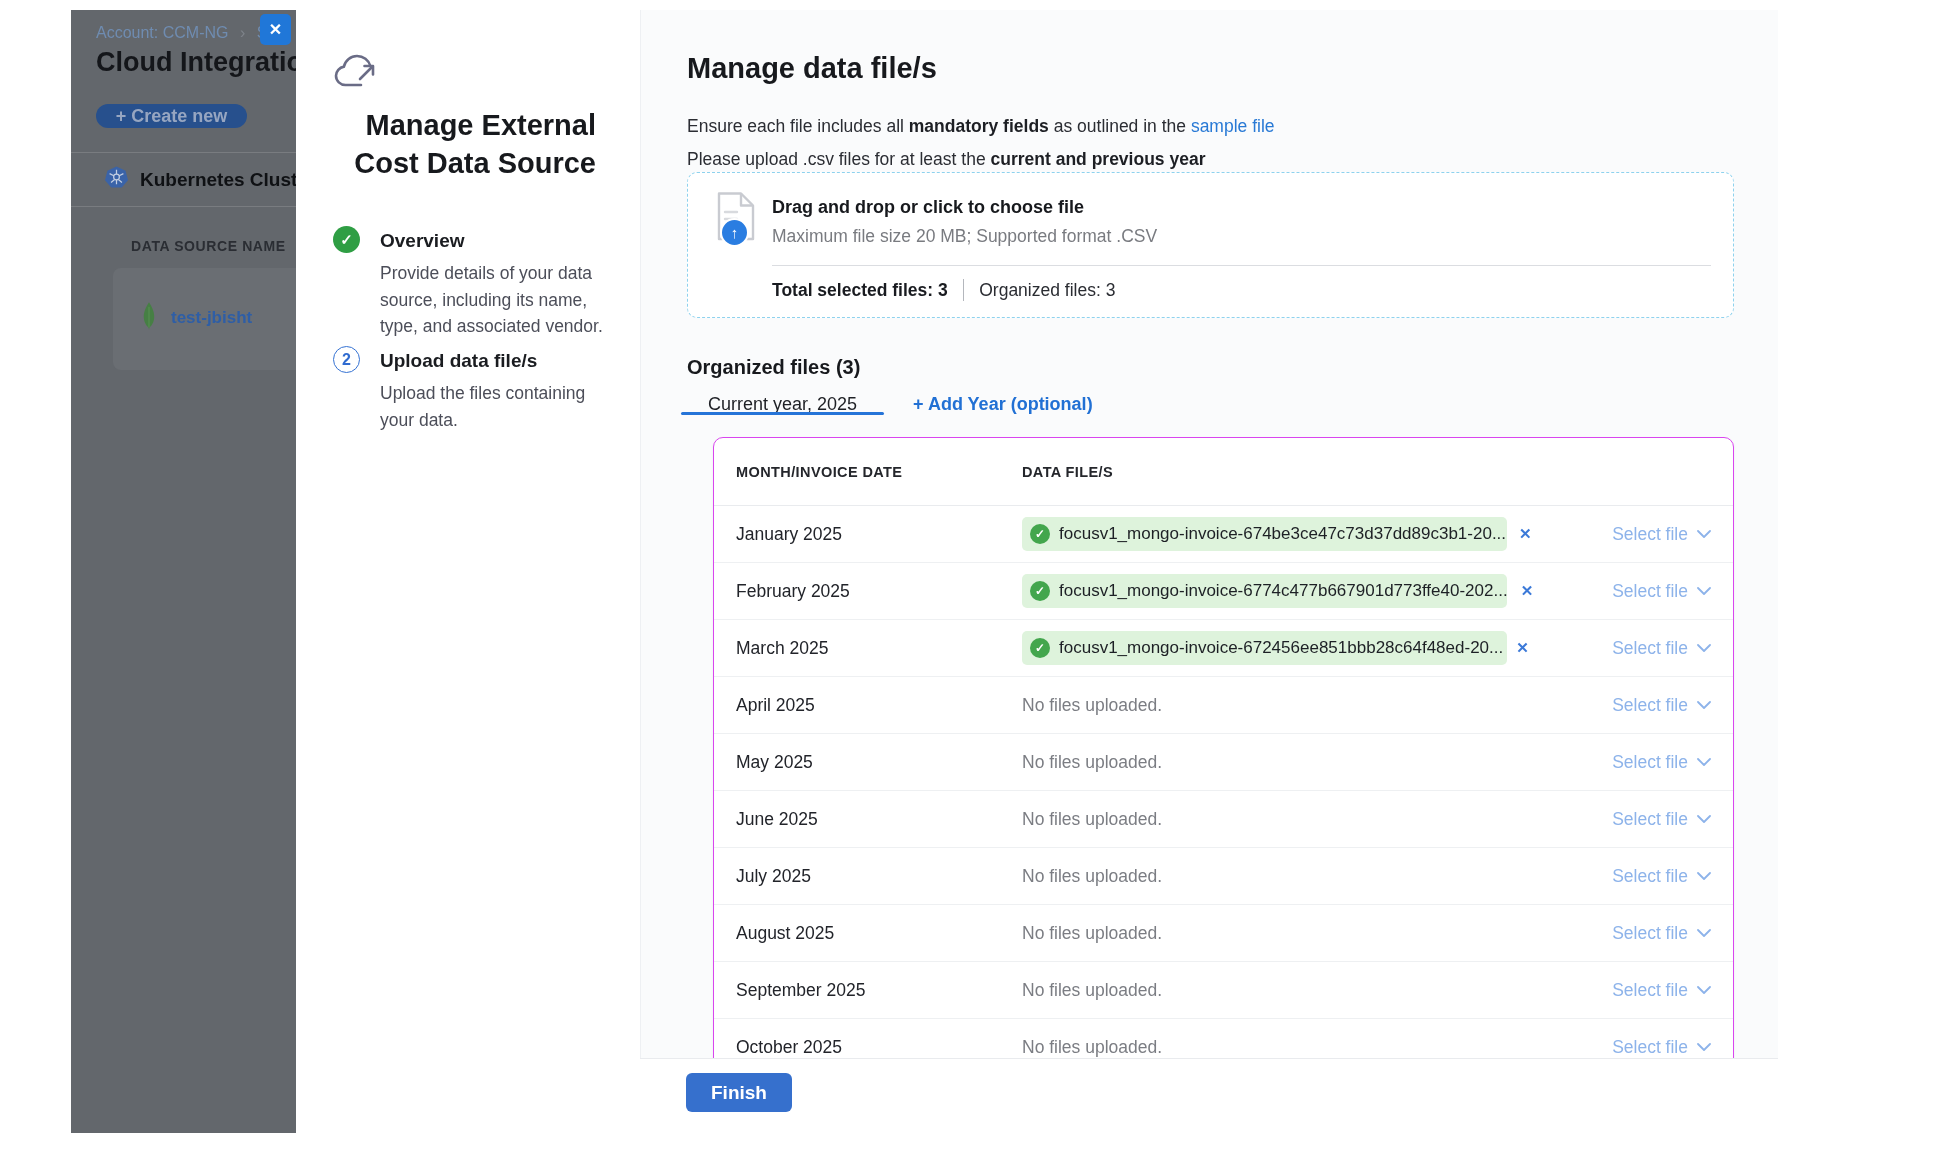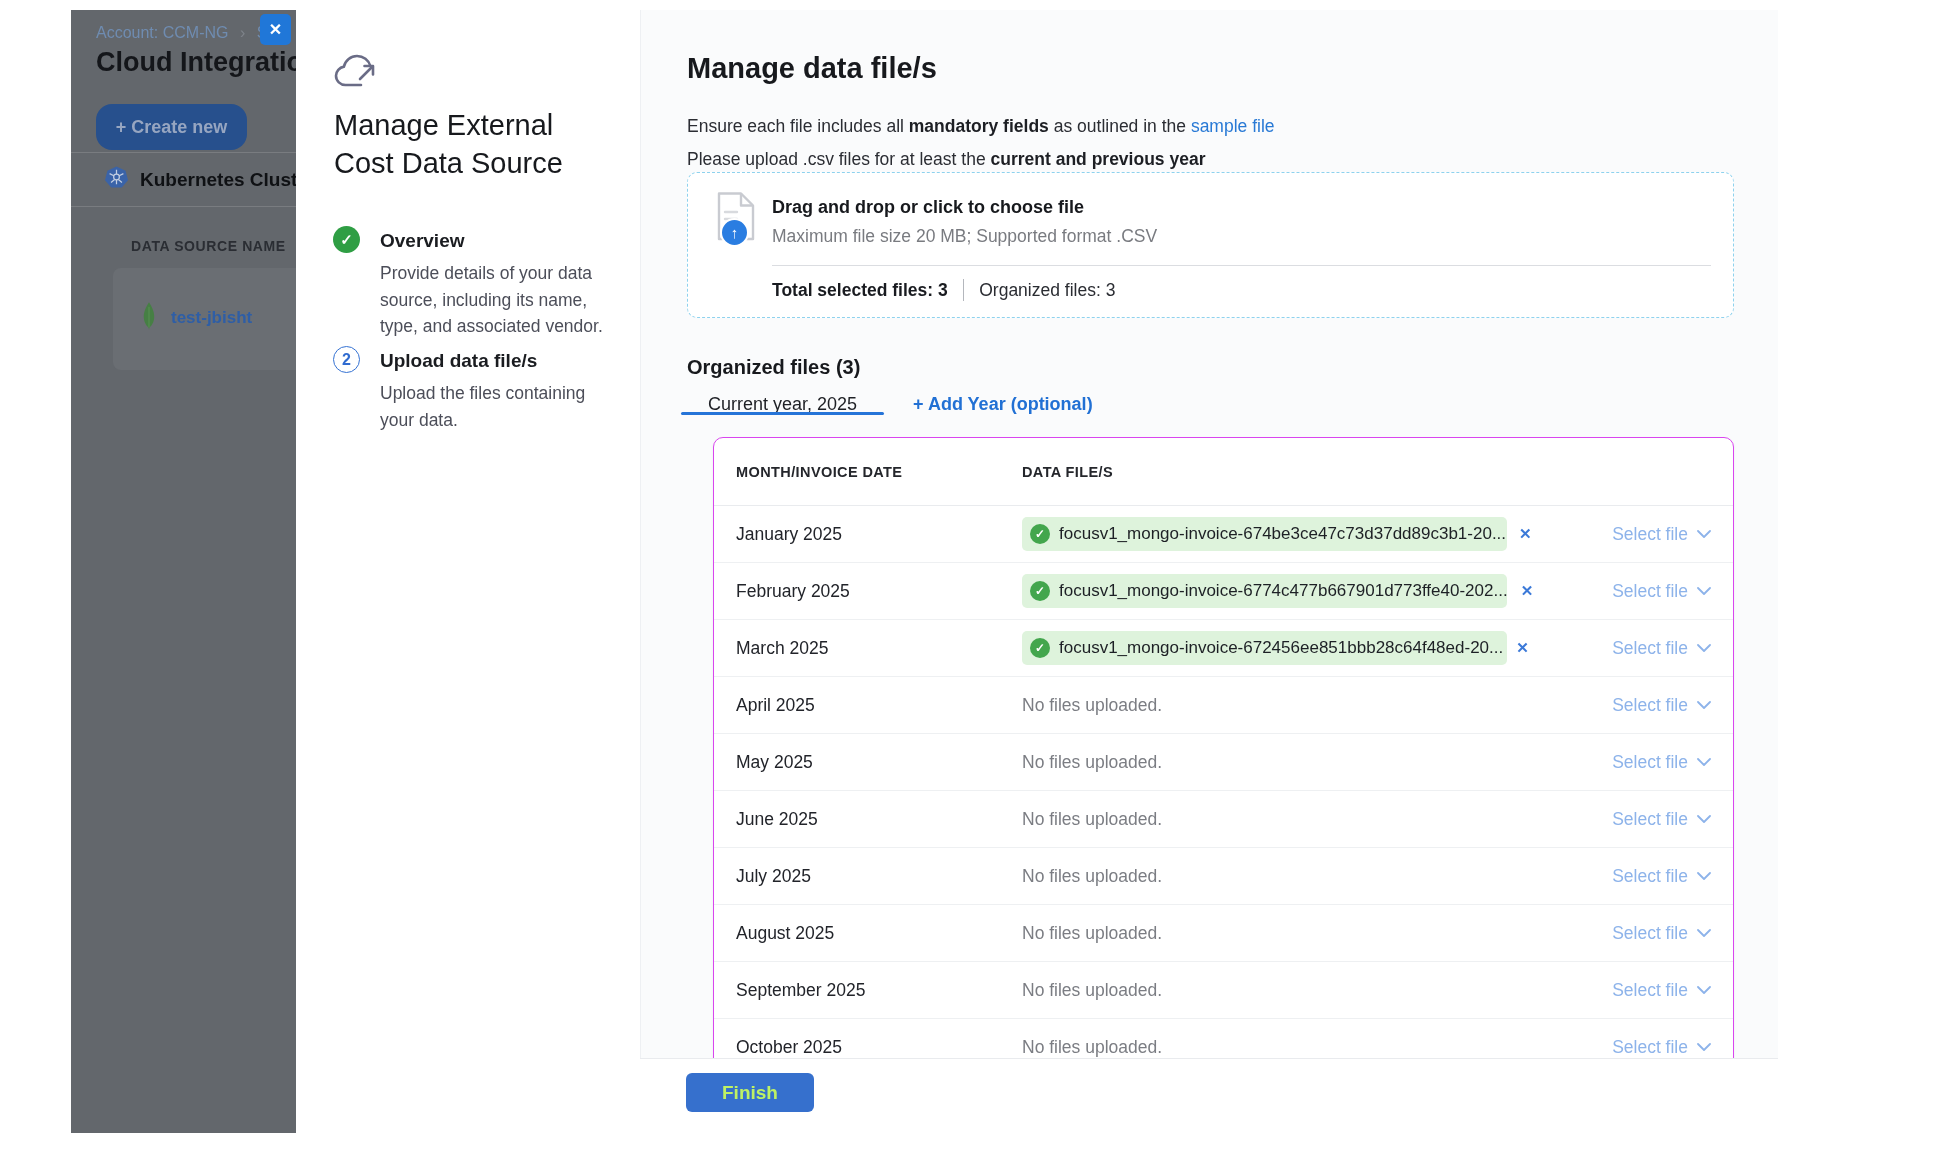--- a/index.html
+++ b/index.html
@@ -5,36 +5,36 @@
   * { margin:0; padding:0; box-sizing:border-box; }
   body { background:#fff; font-family:"Liberation Sans", sans-serif; }
   .canvas { position:relative; width:1934px; height:1156px; background:#fff; overflow:hidden; }
   .app { position:absolute; left:71px; top:10px; width:1707px; height:1128px; }
 
   
   .dim { position:absolute; left:0; top:0; width:225px; height:1123px; background:#63676c; overflow:hidden; }
   .crumb { position:absolute; left:25px; top:14px; font-size:16px; color:#6f8cb1; white-space:nowrap; }
   .crumb .sep { margin:0 7px; color:#7e838a; }
   .bg-title { position:absolute; left:25px; top:37px; font-size:27px; font-weight:700; color:#14161a; white-space:nowrap; }
-  .create-btn { position:absolute; left:25px; top:94px; width:151px; height:46px; background:#27508d; color:#97a6c1; font-size:18px; font-weight:600; border:none; border-radius:16px; font-family:inherit; }
+  .create-btn { position:absolute; left:25px; top:94px; width:151px; height:24px; background:#27508d; color:#97a6c1; font-size:18px; font-weight:600; border:none; border-radius:16px; font-family:inherit; }
   .bg-divider { position:absolute; left:0; width:100%; height:1px; background:rgba(255,255,255,0.14); }
   .d1 { top:142px; } .d2 { top:196px; }
   .k8s-row { position:absolute; left:34px; top:156px; display:flex; align-items:center; gap:12px; font-size:19px; font-weight:700; color:#0f1114; white-space:nowrap; }
   .col-head { position:absolute; left:60px; top:228px; font-size:14px; font-weight:700; letter-spacing:0.6px; color:#2a2d33; white-space:nowrap; }
   .ds-card { position:absolute; left:42px; top:258px; width:200px; height:102px; background:#6a6e73; border-radius:8px;text-align:center; }
   .leaf-icon { position:absolute; left:28px; top:34px; }
   .ds-link { position:absolute; left:58px; top:40px; font-size:17px; font-weight:600; color:#2e5ea6; text-decoration:none; }
 
   
   .drawer-close { position:absolute; left:189px; top:4px; width:31px; height:31px; background:#2077d8; border:none; border-radius:5px; color:#fff; font-size:16px; font-weight:700; cursor:pointer; display:flex; align-items:center; justify-content:center; font-family:inherit; }
 
   
   .wizard { position:absolute; left:225px; top:0; width:344px; height:1128px; background:#fff; }
   .cloud-icon { position:absolute; left:38px; top:44px; }
-  .wiz-title { position:absolute; left:38px; top:96px; width:262px; font-size:29px; line-height:38px; font-weight:400; color:#17191d; }
+  .wiz-title { position:absolute; left:38px; top:96px; width:262px; font-size:29px; line-height:38px; font-weight:700; color:#17191d;text-align:right; }
   .step-marker { position:absolute; width:27px; height:27px; border-radius:50%; display:flex; align-items:center; justify-content:center; }
   .step-check { left:37px; top:216px; background:#2f9e44; color:#fff; font-size:15px; font-weight:700; }
   .step-num { left:37px; top:336px; background:#fff; border:1.5px solid #3572d3; color:#2f6bd0; font-size:16px; font-weight:600; }
   .step-title { position:absolute; left:84px; font-size:19px; font-weight:700; color:#1a1c20; white-space:nowrap; }
   .st1 { top:220px; } .st2 { top:340px; }
   .step-desc { position:absolute; left:84px; width:226px; font-size:17.5px; line-height:26.5px; color:#4c4e59; }
   .sd1 { top:250px; } .sd2 { top:370px; }
 
   
   .main { position:absolute; left:569px; top:0; width:1138px; height:1128px; background:#fff; }
@@ -68,21 +68,21 @@
   .c-month { width:286px; font-size:17.5px; color:#22242a; }
   .c-file { flex:1; display:flex; align-items:center; min-width:0; }
   .chip { display:inline-flex; align-items:center; gap:9px; height:34px; background:#def3dc; border-radius:5px; padding:0 13px 0 8px; max-width:485px; }
   .chip-check { width:20px; height:20px; border-radius:50%; background:#43a64d; color:#fff; font-size:12px; font-weight:700; display:flex; align-items:center; justify-content:center; flex:none; }
   .chip-name { font-size:17px; color:#1d2025; white-space:nowrap; }
   .chip-x { color:#3b79d8; font-size:15px; font-weight:700; margin-left:4px; cursor:pointer; }
   .nofiles { font-size:17.5px; color:#7b7d83; }
   .c-select { width:150px; display:flex; justify-content:flex-end; align-items:center; gap:9px; font-size:17.5px; color:#8db3ea; cursor:pointer; white-space:nowrap; }
 
   .footer { position:absolute; left:0; top:1048px; width:100%; height:80px; background:#fff; border-top:1px solid #e9ebee; }
-  .finish { position:absolute; left:46px; top:14px; height:39px; padding:0 36px; background:#3670cd; border:none; border-radius:6px; color:#bef264; font-size:19px; font-weight:700; cursor:pointer; font-family:inherit; }
+  .finish { position:absolute; left:46px; top:14px; height:39px; padding:0 25px; background:#3670cd; border:none; border-radius:6px; color:#ffffff; font-size:19px; font-weight:700; cursor:pointer; font-family:inherit; }
 </style>
 </head>
 <body>
 
 <div class="canvas">
   <div class="app">
 
     <div class="dim">
       <div class="crumb">
         <span>Account: CCM-NG</span>

